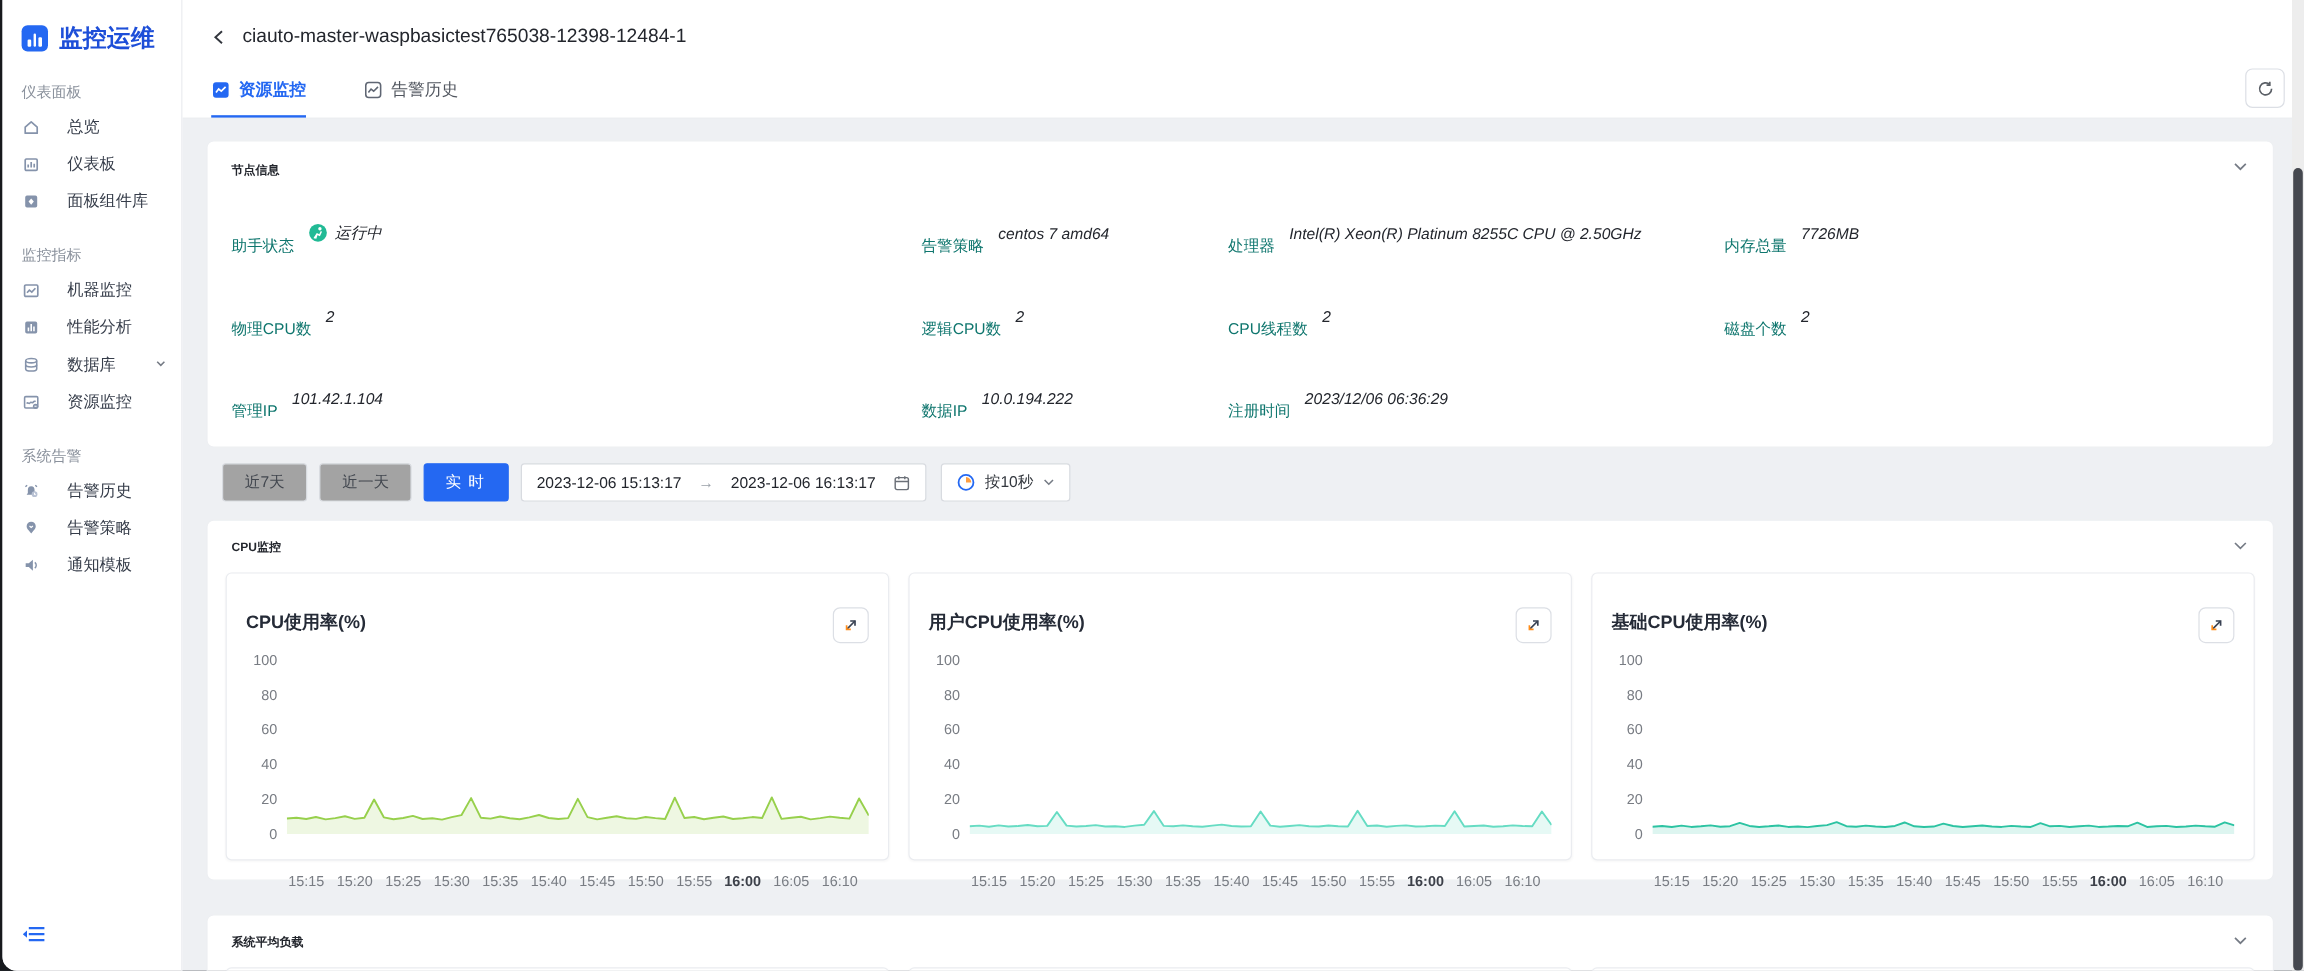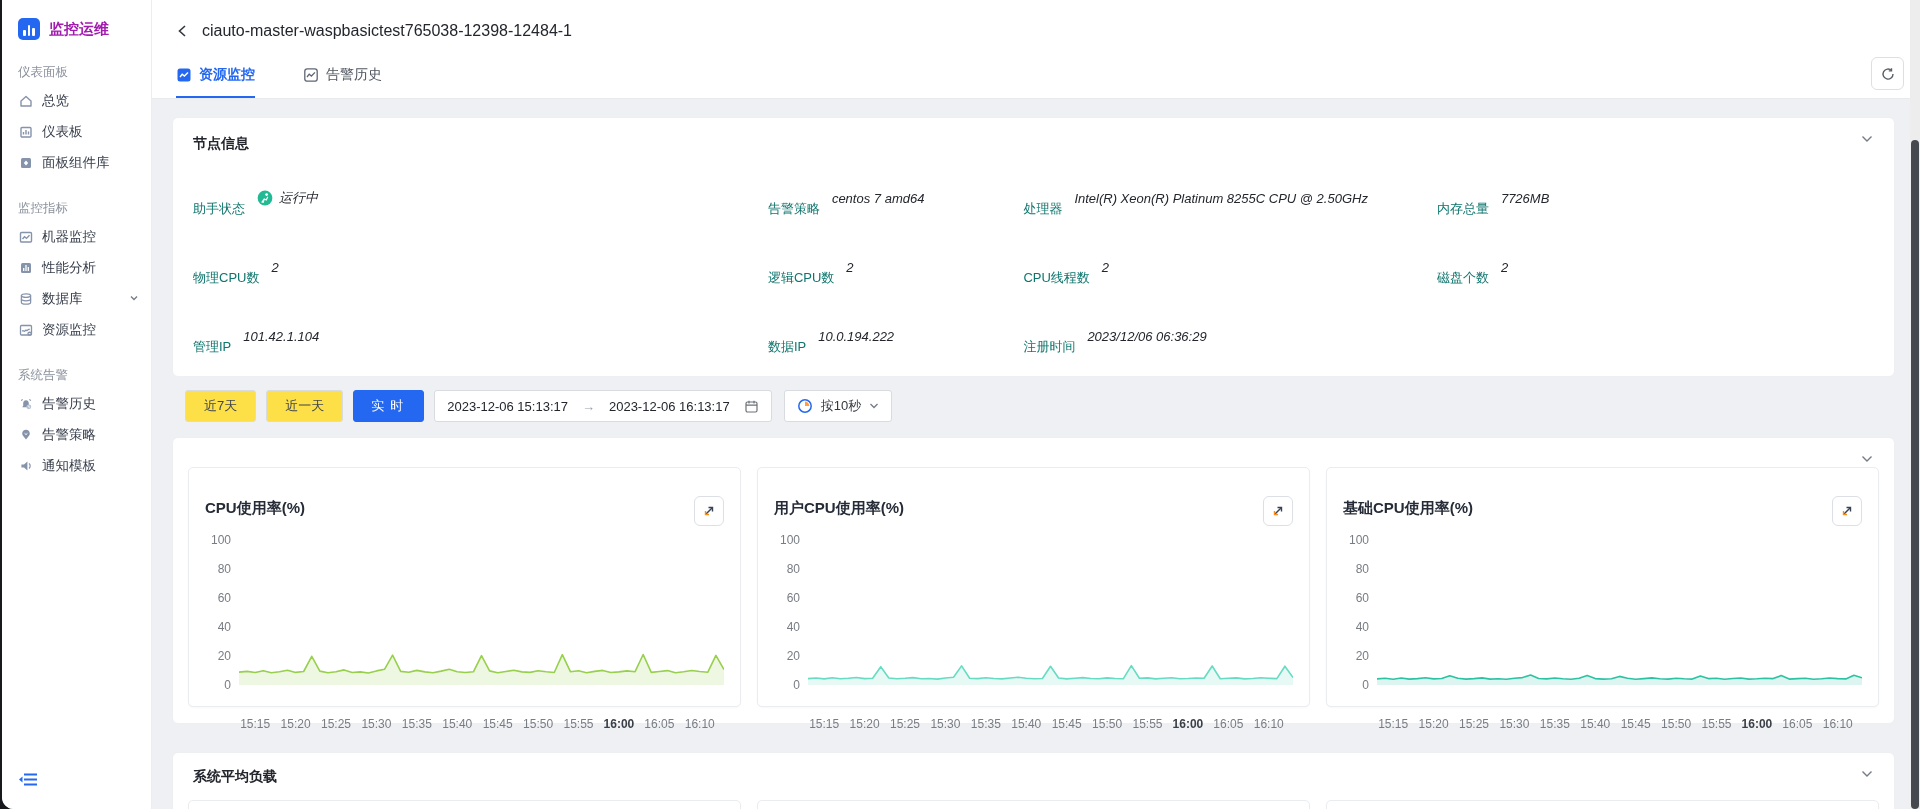--- a/index.html
+++ b/index.html
@@ -8,24 +8,24 @@
   .page { position:absolute; left:2px; top:0; width:1918px; height:809px;
     background:#eef0f3; border-bottom-left-radius:12px; overflow:hidden; display:flex; }
 
   
   .sidebar { width:150px; background:#fff; border-right:1px solid #ebedf0; flex-shrink:0;
     position:relative; padding:14px 0 0 0; }
   .logo-row { display:flex; align-items:center; gap:9px; padding:4px 0 2px 16px; }
   .logo-badge { width:22px; height:22px; border-radius:5px; background:#2468f2;
     display:flex; align-items:flex-end; justify-content:center; gap:2px; padding-bottom:4px; }
   .logo-badge i { display:block; width:2.5px; background:#fff; border-radius:1px; }
-  .logo-text { font-size:15px; font-weight:bold; color:#a21caf; }
+  .logo-text { font-size:20px; font-weight:bold; color:#1d4ed8; }
   .side-section { margin-top:22px; }
   .side-label { font-size:12.5px; color:#8a919c; padding:0 0 4px 16px; }
-  .side-item { display:flex; align-items:center; gap:8px; height:31px; padding-left:16px;
+  .side-item { display:flex; align-items:center; gap:22px; height:31px; padding-left:16px;
     font-size:13.5px; color:#363d4a; cursor:pointer; position:relative; }
   .side-item svg { flex-shrink:0; }
   .side-chevron { position:absolute; right:12px; top:10px; }
   .collapse-btn { position:absolute; left:16px; bottom:18px; cursor:pointer; }
 
   
   .main { flex:1; position:relative; overflow:hidden; }
   .header { background:#fff; height:99px; border-bottom:1px solid #e8eaee; position:relative; }
   .title-row { display:flex; align-items:center; gap:14px; padding:22px 0 0 24px; }
   .back-btn { cursor:pointer; display:flex; }
@@ -33,37 +33,37 @@
   .tabs { position:absolute; left:24px; bottom:0; display:flex; gap:48px; }
   .tab { display:flex; align-items:center; gap:7px; font-size:14px; color:#51565f;
     padding-bottom:12px; cursor:pointer; border-bottom:2px solid transparent; }
   .tab.active { color:#2468f2; font-weight:bold; border-bottom-color:#2468f2; }
   .refresh-btn { position:absolute; right:16px; top:57px; width:33px; height:33px;
     border:1px solid #dcdfe5; border-radius:6px; background:#fff; display:flex;
     align-items:center; justify-content:center; cursor:pointer; }
 
   .content { padding:18px 25px 0 20px; }
   .panel { background:#fff; border-radius:6px; border:1px solid #edeff2; position:relative; }
-  .panel-title { font-size:14px; font-weight:bold; color:#23262d; }
+  .panel-title { font-size:10px; font-weight:bold; color:#23262d; }
   .panel-chevron { position:absolute; right:20px; top:16px; cursor:pointer; }
 
   
   .node-panel { padding:17px 20px 20px 20px; }
   .node-grid { display:grid; grid-template-columns:34.2% 15.2% 24.6% auto;
     row-gap:29px; margin-top:25px; }
   .cell { display:flex; align-items:center; gap:12px; font-size:13px; white-space:nowrap; }
   .cell .lbl { color:#0f766e;margin-top:22px; }
   .cell .val { color:#23262d;font-style:italic; }
   .val-status { color:#21ba95; display:flex; align-items:center; gap:6px; }
   .val-link { color:#2468f2; cursor:pointer; }
 
   
   .toolbar { display:flex; align-items:center; gap:10px; margin:13px 0 0 13px; height:32px; }
   .tbtn { height:32px; padding:0 18px; border:1px solid #d8dbe0; border-radius:3px;
-    background:#fde047; font-size:13px; color:#42474f; display:flex; align-items:center;
+    background:#a3a3a3; font-size:13px; color:#42474f; display:flex; align-items:center;
     cursor:pointer; }
   .tbtn.active { background:#2468f2; border-color:#2468f2; color:#fff; letter-spacing:6px;
     text-indent:3px; padding:0 14px; }
   .daterange { height:32px; border:1px solid #d8dbe0; border-radius:3px; background:#fff;
     display:flex; align-items:center; gap:14px; padding:0 12px; font-size:13px; color:#23262d;
     cursor:pointer; }
   .range-arrow { color:#9aa0a8; font-size:13px; }
   .interval { height:32px; border:1px solid #d8dbe0; border-radius:3px; background:#fff;
     display:flex; align-items:center; gap:8px; padding:0 12px; font-size:13px; color:#33373e;
     cursor:pointer; margin-left:2px; }
@@ -322,20 +322,21 @@
               <path d="M8 8 L8 3.6 A4.4 4.4 0 0 1 12.4 8 Z" fill="#ff9f40"></path>
             </svg>
           <span>按10秒</span>
           <svg width="10" height="8" viewBox="0 0 10 8">
               <path d="M1.5 2 L5 5.5 L8.5 2" fill="none" stroke="#757b85" stroke-width="1.3"></path>
             </svg>
         </div>
       </div>
 
       <div class="panel section-panel">
+        <div class="panel-title">CPU监控</div>
         <svg class="panel-chevron" width="14" height="10" viewBox="0 0 14 10">
             <path d="M2.5 2.5 L7 7 L11.5 2.5" fill="none" stroke="#757b85" stroke-width="1.4"></path>
           </svg>
         <div class="cards">
           <div class="chart-card">
             <div class="card-head">
               <span class="chart-title">CPU使用率(%)</span>
               <span class="expand-btn">
                 <svg width="14" height="14" viewBox="0 0 14 14">
                     <path d="M4 10 L10.5 3.5" stroke="#394253" stroke-width="1.4"></path>

